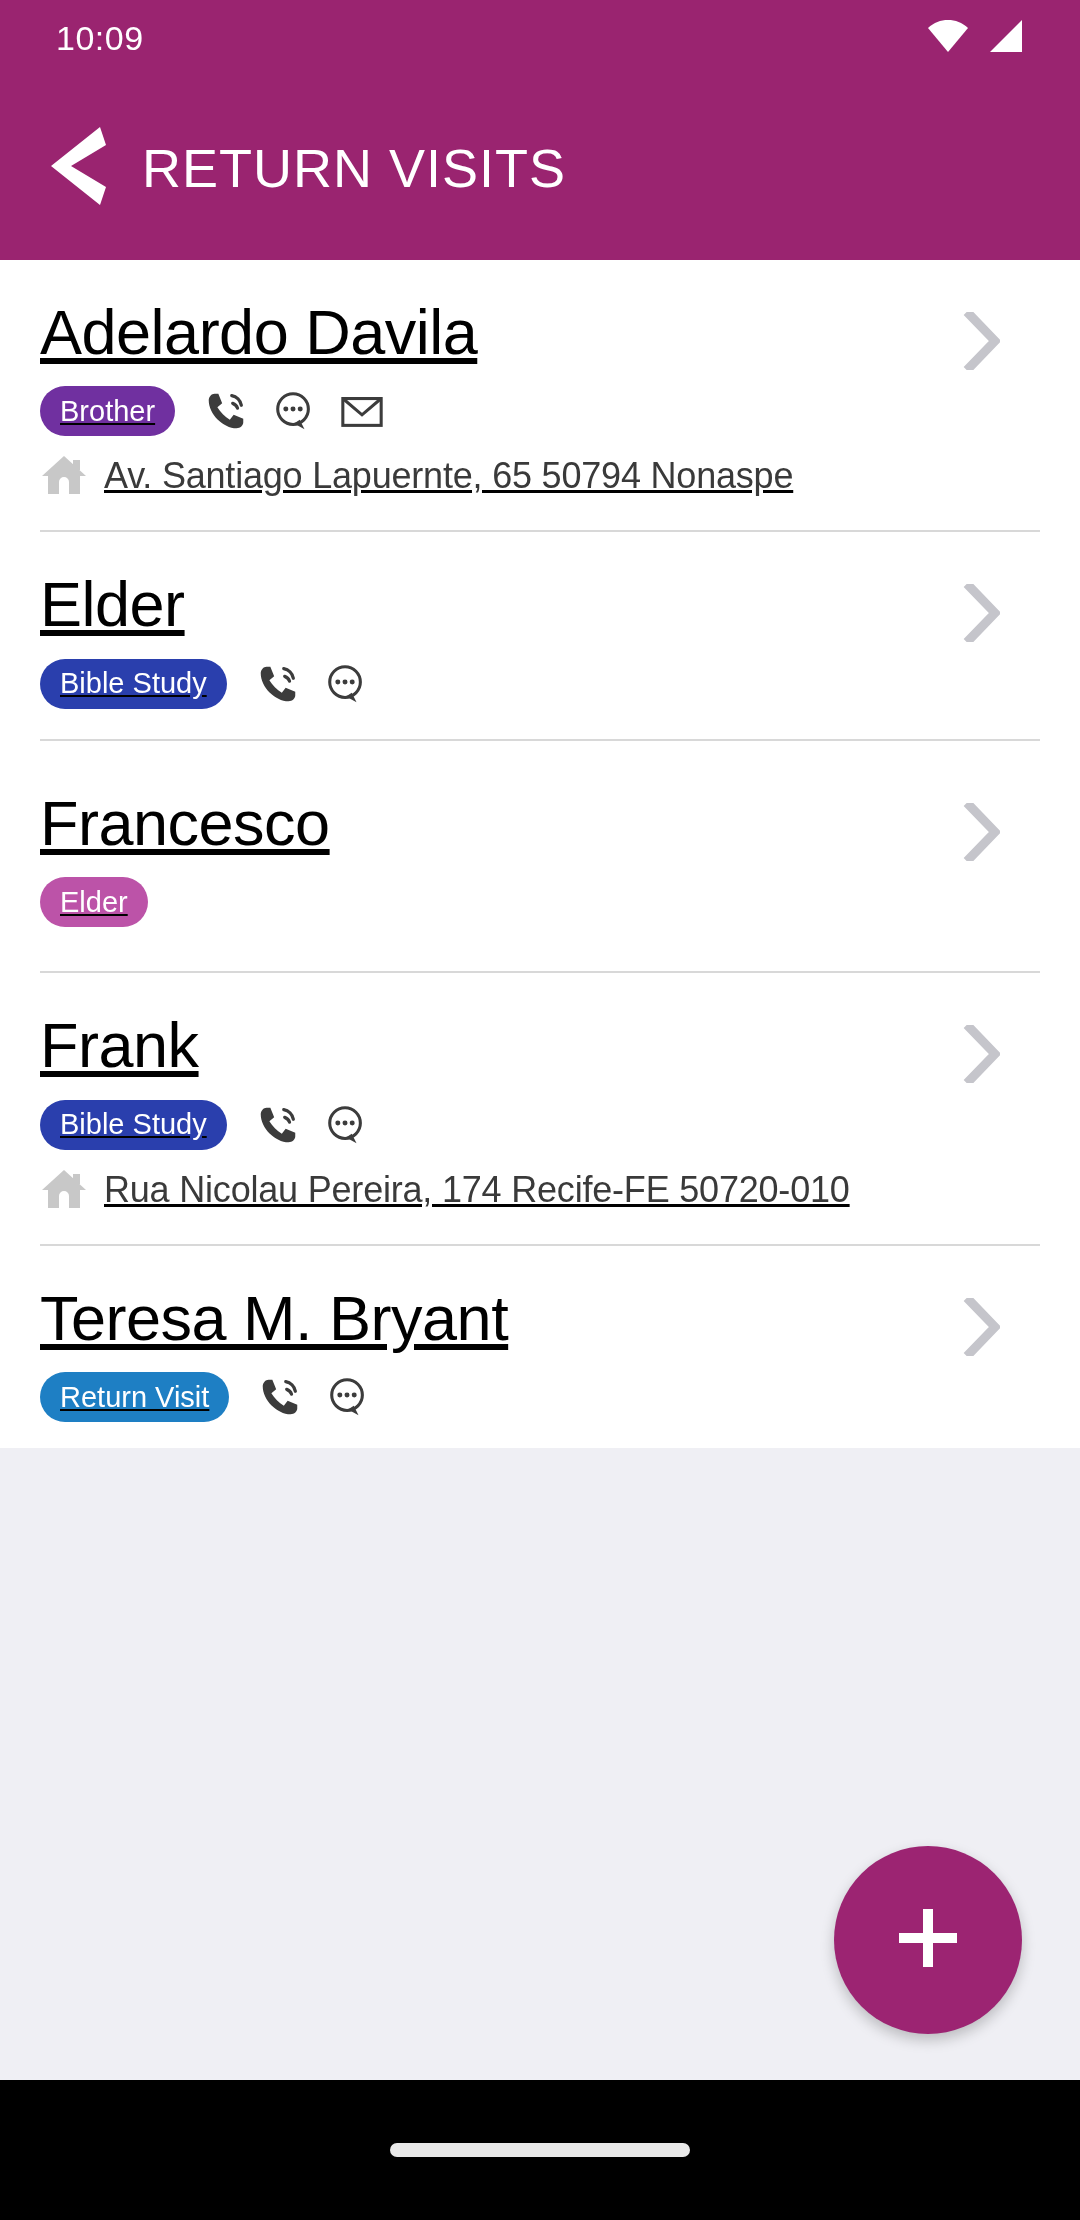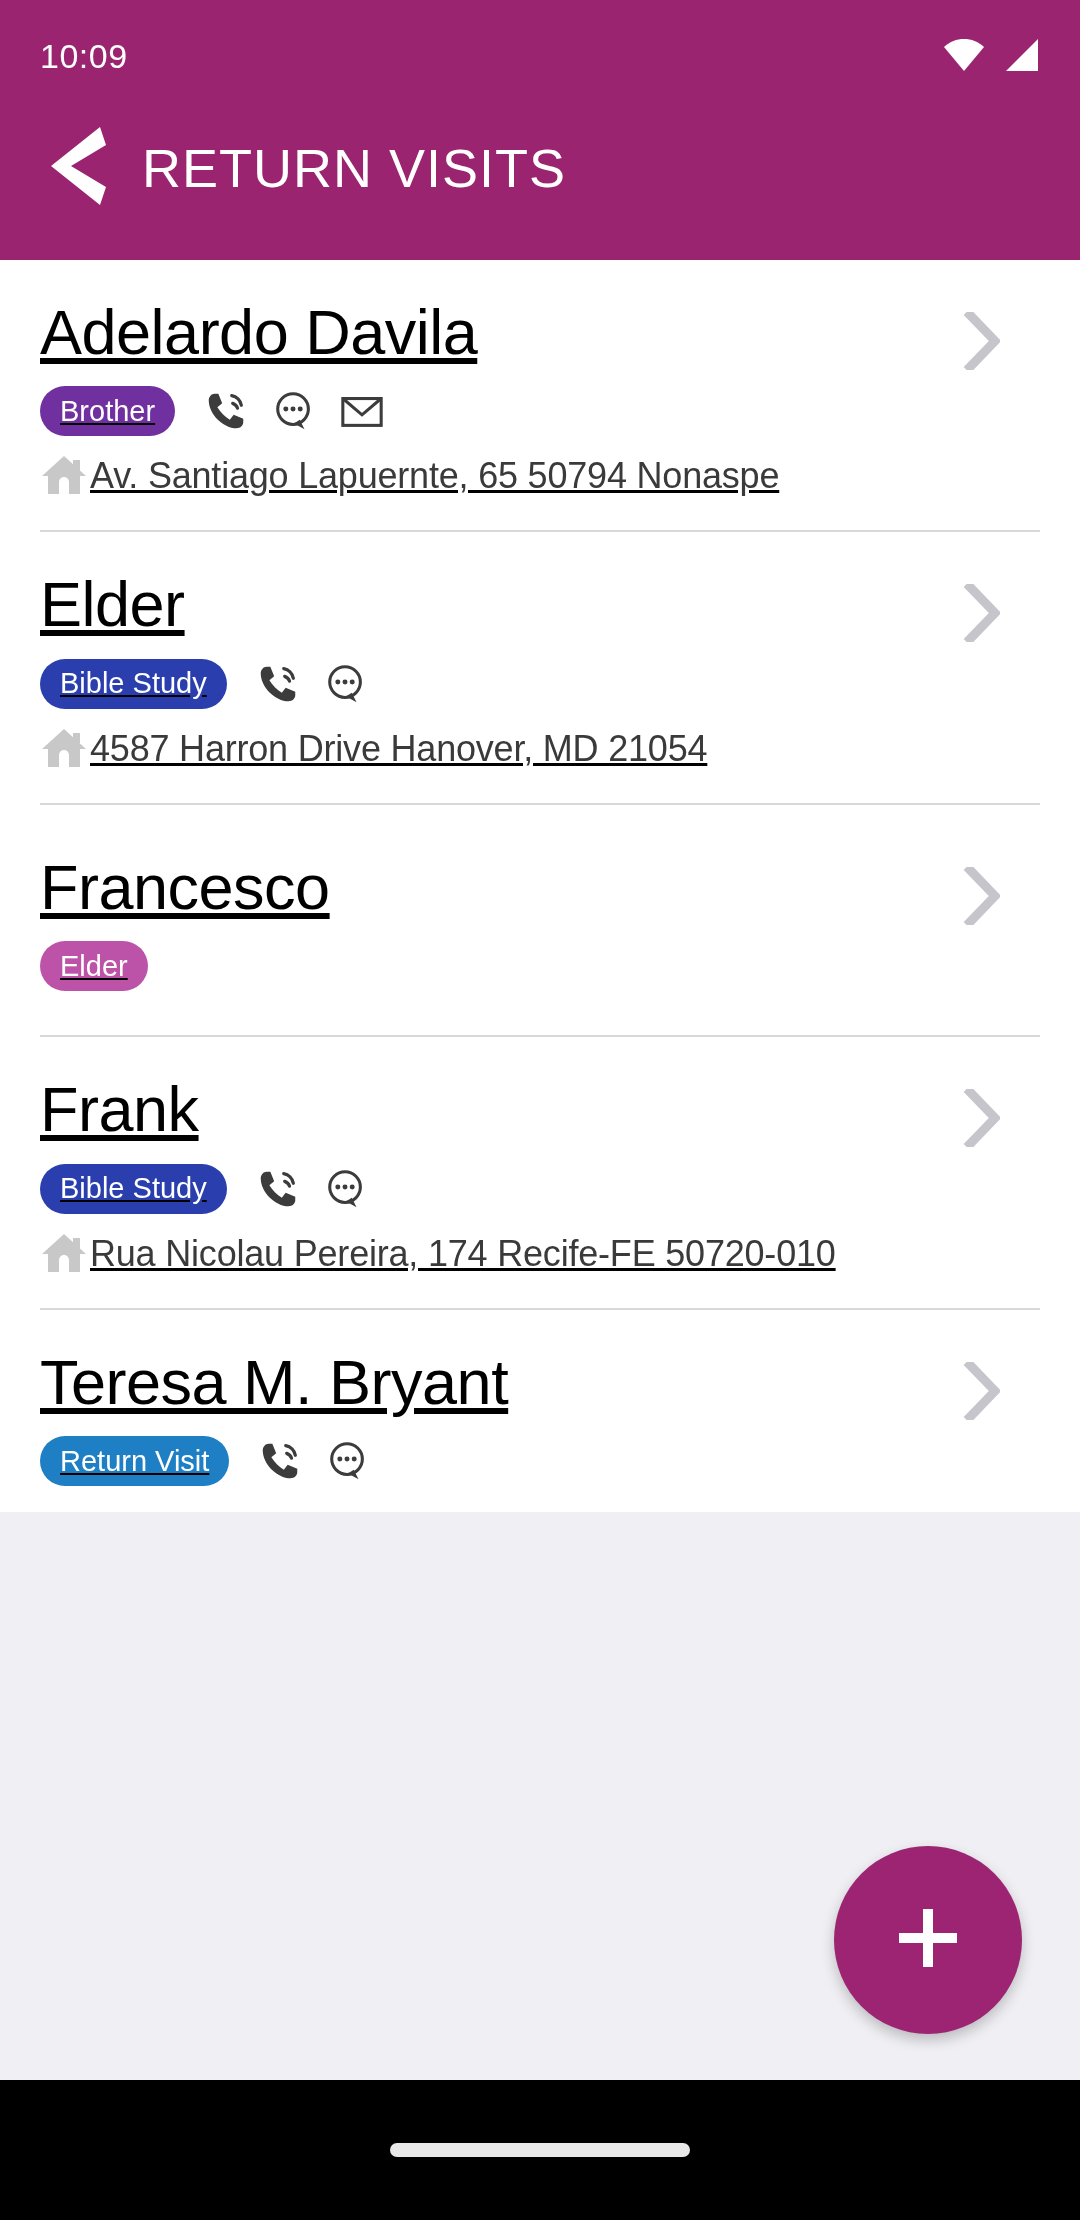--- a/index.html
+++ b/index.html
@@ -7,22 +7,22 @@
     width:1080px; height:2220px;
     background:#000;
     font-family:"Liberation Sans", sans-serif;
     overflow:hidden;
   }
   .phone { position:relative; width:1080px; height:2220px; background:#EFEFF4; }
 
   
   .statusbar {
     position:absolute; top:0; left:0; width:1080px; height:76px;
-    background:#9A2470; display:flex; align-items:flex-end;
-    justify-content:space-between; padding:0 40px;
+    background:#9A2470; display:flex; align-items:center;
+    justify-content:space-between; padding:0 56px;
   }
   .status-clock {
     color:#fff; font-size:34px; letter-spacing:0.5px;
     font-family:"Liberation Sans", sans-serif;
   }
   .status-icons { display:flex; align-items:center; gap:16px; }
 
   
   .appbar {
     position:absolute; top:76px; left:0; width:1080px; height:184px;
@@ -59,21 +59,21 @@
   }
   .badge {
     display:inline-flex; align-items:center; justify-content:center;
     height:50px; padding:0 20px; border-radius:25px;
     color:#fff; font-size:29px; font-weight:400; white-space:nowrap;
     line-height:1;
   }
   .meta-icons { display:flex; align-items:center; gap:22px; margin-left:28px; }
   .icon-btn { display:flex; align-items:center; justify-content:center; cursor:pointer; }
   .addr-line {
-    display:flex; align-items:center; gap:2px; margin-top:16px;
+    display:flex; align-items:center; gap:16px; margin-top:16px;
   }
   .addr-text {
     font-size:36px; color:#3A3A3A; font-weight:300; white-space:nowrap;
     letter-spacing:-0.2px;
   }
 
   
   .fab {
     position:absolute; right:58px; width:188px; height:188px;
     border-radius:50%; background:#9C2472;
@@ -194,29 +194,20 @@
               <svg width="46" height="46" viewBox="0 0 48 48">
                 <circle cx="23" cy="22" r="16" fill="none" stroke="#3C3C3C" stroke-width="3.2"></circle>
                 <path d="M30 33 L35 43 L24 37 Z" fill="#3C3C3C"></path>
                 <circle cx="15.5" cy="22" r="2.6" fill="#3C3C3C"></circle>
                 <circle cx="23" cy="22" r="2.6" fill="#3C3C3C"></circle>
                 <circle cx="30.5" cy="22" r="2.6" fill="#3C3C3C"></circle>
               </svg>
             </span>
           </span>
         </div>
-        <div class="addr-line">
-          <span>
-            <svg width="48" height="44" viewBox="0 0 48 44">
-              <path d="M24 4 L46 24 L40 24 L40 42 L29 42 L29 30 A5 5 0 0 0 19 30 L19 42 L8 42 L8 24 L2 24 Z" fill="#C8C8C8"></path>
-              <rect x="33" y="8" width="7" height="10" fill="#C8C8C8"></rect>
-            </svg>
-          </span>
-          <span class="addr-text">4587 Harron Drive Hanover, MD 21054</span>
-        </div>
       </div>
     </div>
     <div class="row-divider"></div>
 
     <div class="row">
       <div class="row-inner" style="padding-bottom:44px;margin-top:10px;">
         <div class="row-name">Francesco</div>
         <div class="row-chevron">
           <svg width="40" height="58" viewBox="0 0 40 58">
             <path d="M10 3 L35 29 L10 55" fill="none" stroke="#C5C5CB" stroke-width="9" stroke-linecap="square"></path>

